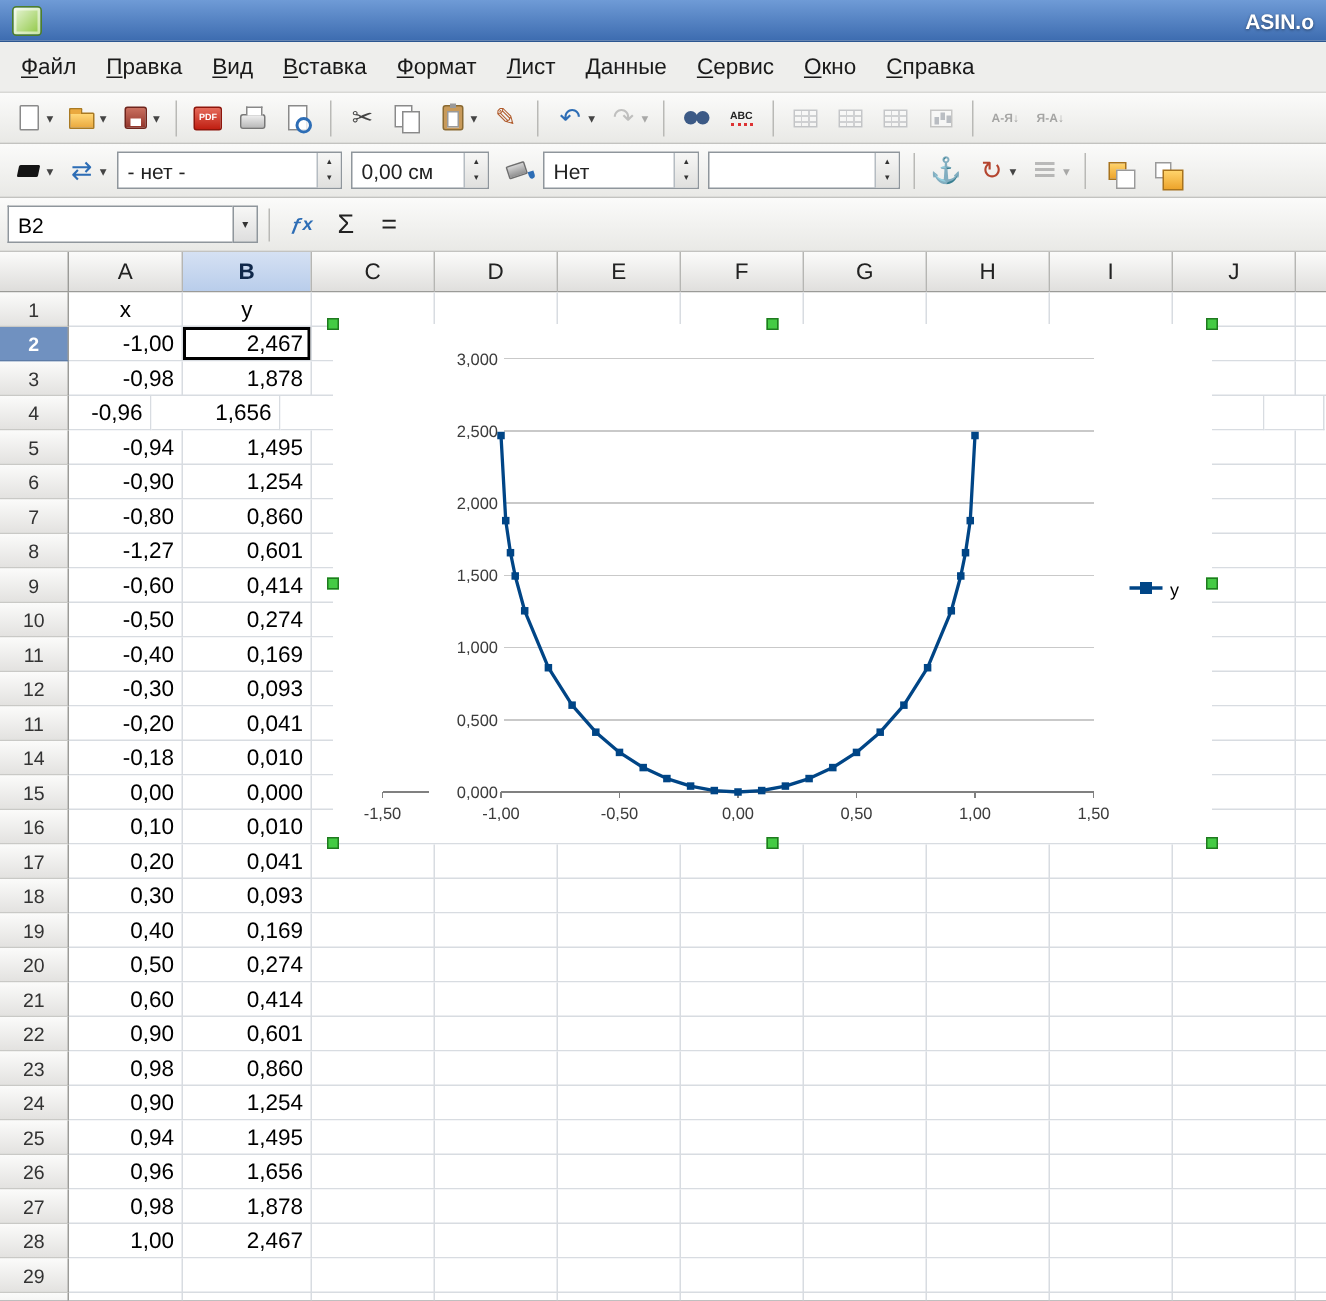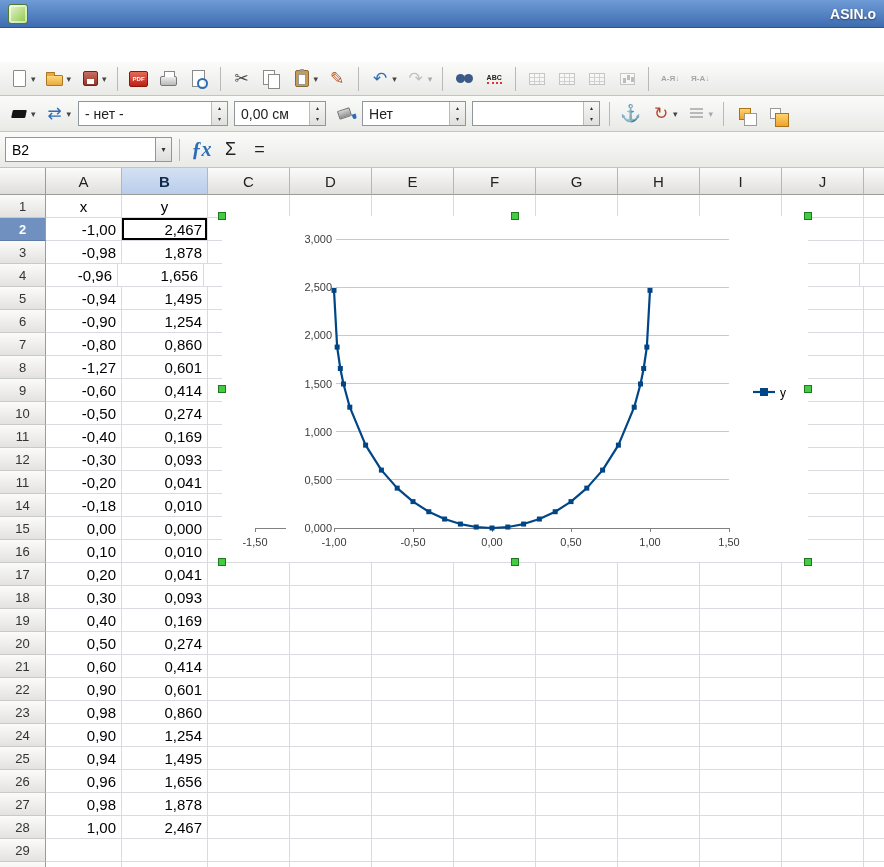--- a/index.html
+++ b/index.html
@@ -87,21 +87,21 @@
   .formulabar{position:absolute;left:0;top:132px;width:100%;height:36px;box-sizing:border-box;
     background:linear-gradient(#fbfbfa,#e9e9e6);border-bottom:1px solid #c3c3c0;
     display:flex;align-items:center;padding:0 5px;}
   .name-box{width:150px;height:25px;border:1px solid #8f969c;border-right:none;font-size:14px;
     padding:0 6px;box-sizing:border-box;font-family:inherit;outline:none;}
   .name-dd{width:17px;height:25px;box-sizing:border-box;border:1px solid #8f969c;
     background:linear-gradient(#f7f7f6,#dedede);display:flex;align-items:center;justify-content:center;font-size:8px;color:#333;}
   .fb-sep{width:1px;height:22px;background:#b9b9b6;margin:0 7px;}
   .fb-btn{width:27px;height:25px;display:flex;align-items:center;justify-content:center;
     font-size:18px;color:#222;border-radius:3px;margin:0 1px;}
-  .fb-btn.fx{font-family:Liberation Serif, serif;font-style:italic;font-weight:bold;color:#2d6db5;font-size:20px;}
+  .fb-btn.fx{font-family:Liberation Mono, monospace;font-style:italic;font-weight:bold;color:#2d6db5;font-size:12px;}
   .formula-input{flex:1;margin-left:8px;height:25px;border:1px solid #8f969c;font-size:15px;
     padding:0 6px;box-sizing:border-box;font-family:inherit;outline:none;color:#111;}
 
   
   .grid{position:absolute;left:0;top:168px;right:0;bottom:0;background:#fff;}
   .col-headers{position:absolute;left:0;top:0;height:27px;display:flex;}
   .corner{width:46px;height:27px;box-sizing:border-box;background:linear-gradient(#fbfbfa,#dedddb);
     border-right:1px solid #9b9b98;border-bottom:1px solid #9b9b98;flex:none;}
   .col-h{height:27px;box-sizing:border-box;background:linear-gradient(#fbfbfa,#e0dfdd);
     border-right:1px solid #b6b6b3;border-bottom:1px solid #9b9b98;
@@ -126,20 +126,32 @@
 </head>
 <body>
 
 <div id="app">
 
   <div class="titlebar">
     <div class="app-icon"></div>
     <div class="title-text">ASIN.o</div>
   </div>
 
+  <div class="menubar" id="menubar">
+      <div class="menu-item"><u>Ф</u>айл</div>
+      <div class="menu-item"><u>П</u>равка</div>
+      <div class="menu-item"><u>В</u>ид</div>
+      <div class="menu-item"><u>В</u>ставка</div>
+      <div class="menu-item"><u>Ф</u>ормат</div>
+      <div class="menu-item"><u>Л</u>ист</div>
+      <div class="menu-item"><u>Д</u>анные</div>
+      <div class="menu-item"><u>С</u>ервис</div>
+      <div class="menu-item"><u>О</u>кно</div>
+      <div class="menu-item"><u>С</u>правка</div>
+    </div>
 
   <div class="toolbar" id="toolbar-standard">
       <div class="tb-btn">
         <span class="ico">
           <i class="shape shape-page"></i>
         </span>
         <span class="dd">▾</span>
       </div>
       <div class="tb-btn">
         <span class="ico">
@@ -372,21 +384,21 @@
           <div class="cell" style="width: 82px;"></div>
           <div class="cell" style="width: 82px;"></div>
           <div class="cell" style="width: 82px;"></div>
           <div class="cell" style="width: 82px;"></div>
           <div class="cell" style="width: 82px;"></div>
           <div class="cell" style="width: 82px;"></div>
           <div class="cell" style="width: 40px;"></div>
         </div>
         <div class="g-row">
           <div class="row-h">4</div>
-          <div class="cell" style="width: 72px;">-0,96</div>
+          <div class="cell" style="width: 55px;">-0,96</div>
           <div class="cell" style="width: 86px;">1,656</div>
           <div class="cell" style="width: 82px;"></div>
           <div class="cell" style="width: 82px;"></div>
           <div class="cell" style="width: 82px;"></div>
           <div class="cell" style="width: 82px;"></div>
           <div class="cell" style="width: 82px;"></div>
           <div class="cell" style="width: 82px;"></div>
           <div class="cell" style="width: 82px;"></div>
           <div class="cell" style="width: 82px;"></div>
           <div class="cell" style="width: 40px;"></div>

